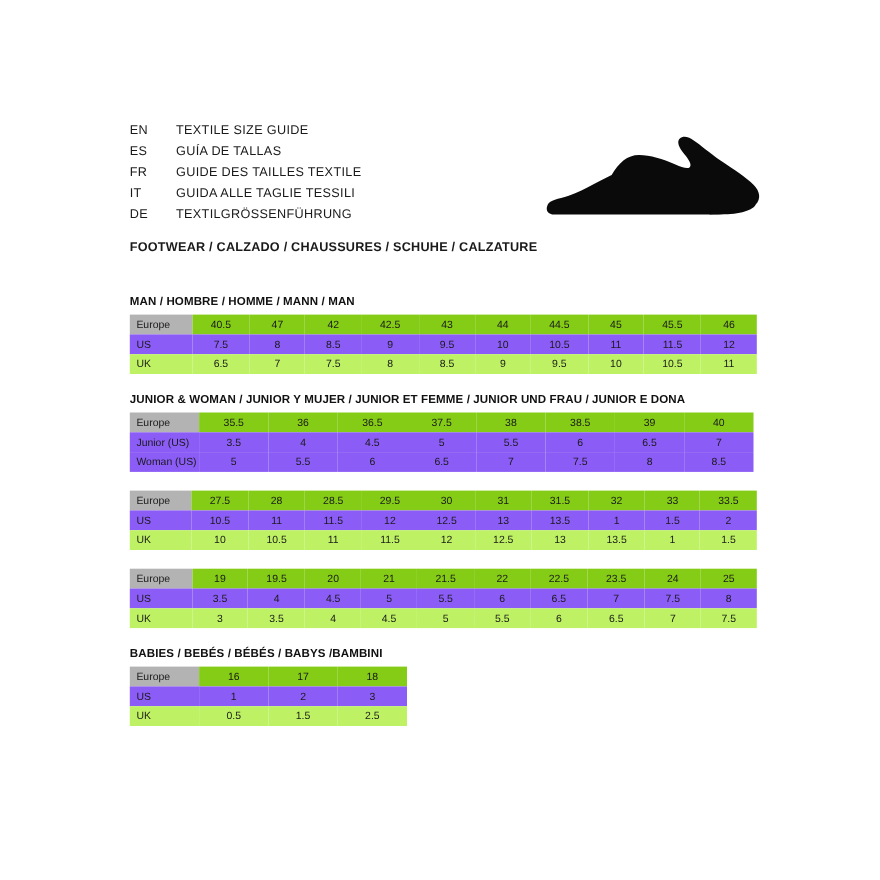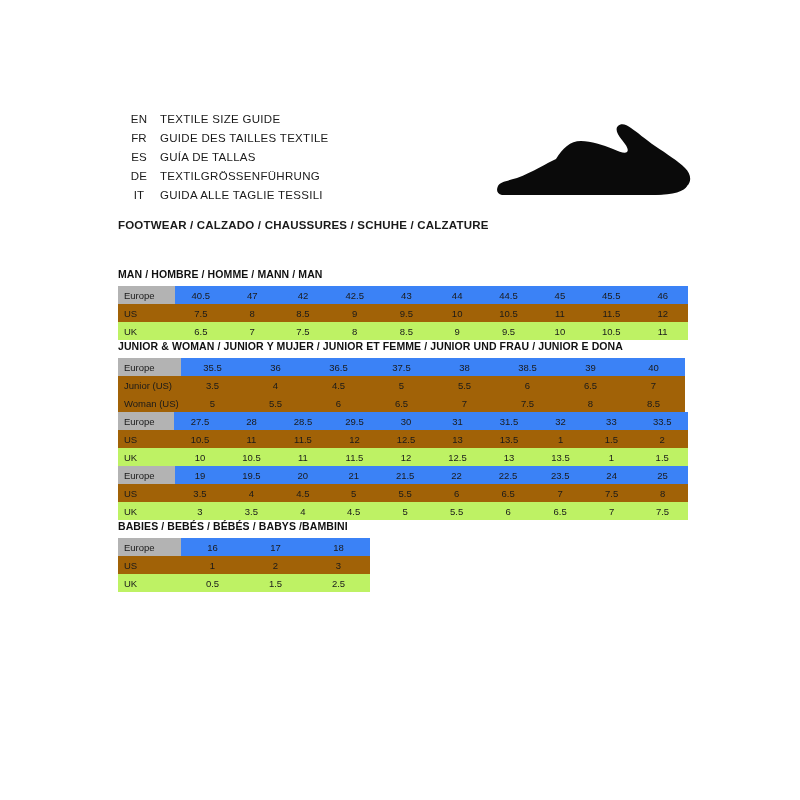--- a/index.html
+++ b/index.html
@@ -24,21 +24,20 @@
 
   
   .header {
     position: absolute;
     left: 118px;
     top: 110px;
     width: 570px;
   }
   .lang-list {
     display: block;
-    text-align: center;
   }
   .lang-row {
     display: flex;
     align-items: baseline;
     line-height: 19px;
     font-size: 11.5px;
     letter-spacing: 0.2px;
   }
   .lang-code {
     width: 42px;
@@ -66,20 +65,21 @@
   }
 
   
   .tables {
     position: absolute;
     left: 118px;
     top: 268px;
     width: 570px;
   }
   .table-block {
+    margin-bottom: 17px;
   }
   .block-title {
     font-size: 10.5px;
     font-weight: bold;
     letter-spacing: 0.1px;
     margin-bottom: 6px;
     color: #111;
   }
   table {
     border-collapse: collapse;
@@ -92,59 +92,59 @@
     text-align: center;
     vertical-align: middle;
     color: #1a1a1a;
     font-size: 9.5px;
   }
   td.label {
     text-align: left;
     padding-left: 6px;
   }
   tr.head td {
-    background: #3b82f6;
+    background: #84cc16;
     font-size: 9.5px;
   }
   tr.odd td {
-    background: #a16207;
+    background: #8b5cf6;
   }
   tr.even td {
     background: #bef264;
   }
   tr.head td.label {
     background: #b3b3b3;
   }
 </style>
 </head>
 <body>
 
 <div class="page">
 
   <div class="header">
     <div class="lang-list">
         <div class="lang-row">
           <span class="lang-code">EN</span>
           <span class="lang-title">TEXTILE SIZE GUIDE</span>
         </div>
         <div class="lang-row">
+          <span class="lang-code">ES</span>
+          <span class="lang-title">GUÍA DE TALLAS</span>
+        </div>
+        <div class="lang-row">
           <span class="lang-code">FR</span>
           <span class="lang-title">GUIDE DES TAILLES TEXTILE</span>
         </div>
         <div class="lang-row">
-          <span class="lang-code">ES</span>
-          <span class="lang-title">GUÍA DE TALLAS</span>
+          <span class="lang-code">IT</span>
+          <span class="lang-title">GUIDA ALLE TAGLIE TESSILI</span>
         </div>
         <div class="lang-row">
           <span class="lang-code">DE</span>
           <span class="lang-title">TEXTILGRÖSSENFÜHRUNG</span>
-        </div>
-        <div class="lang-row">
-          <span class="lang-code">IT</span>
-          <span class="lang-title">GUIDA ALLE TAGLIE TESSILI</span>
         </div>
       </div>
     <div class="header-sub">FOOTWEAR / CALZADO / CHAUSSURES / SCHUHE / CALZATURE</div>
   </div>
 
   <div class="shoe">
     <svg viewBox="0 0 200 85" width="200" height="85" aria-hidden="true">
       <path fill="#0a0a0a" d="M61 41 C52 45 38 54 22 60 C12 63 5 64 3 68 C1 72 2 76 7 77 L150 77 C170 77 186 74 192 68 C197 63 196 56 190 50 C183 43 172 36 160 28 C150 21 142 14 136 10 C131 6 126 5 123 8 C120 11 122 16 127 22 C132 28 134 32 132 34 C130 36 125 34 118 31 C108 27 96 23 86 23 C75 23 68 30 61 41 Z"></path>
       <path fill="#0a0a0a" d="M150 68 L192 68 C190 73 178 77 160 77 L150 77 Z"></path>
     </svg>

